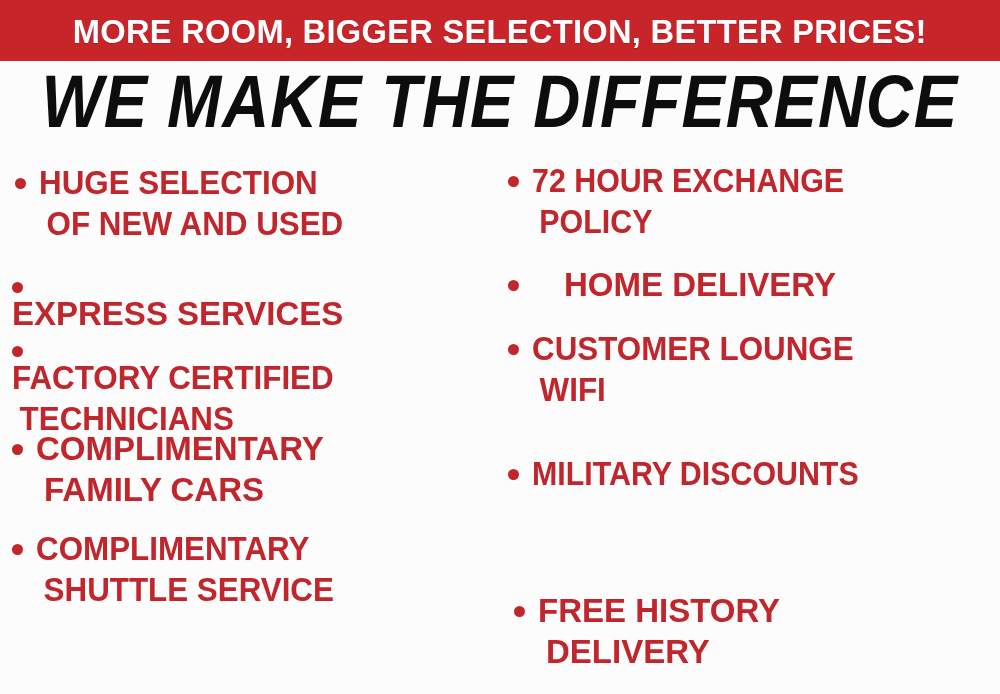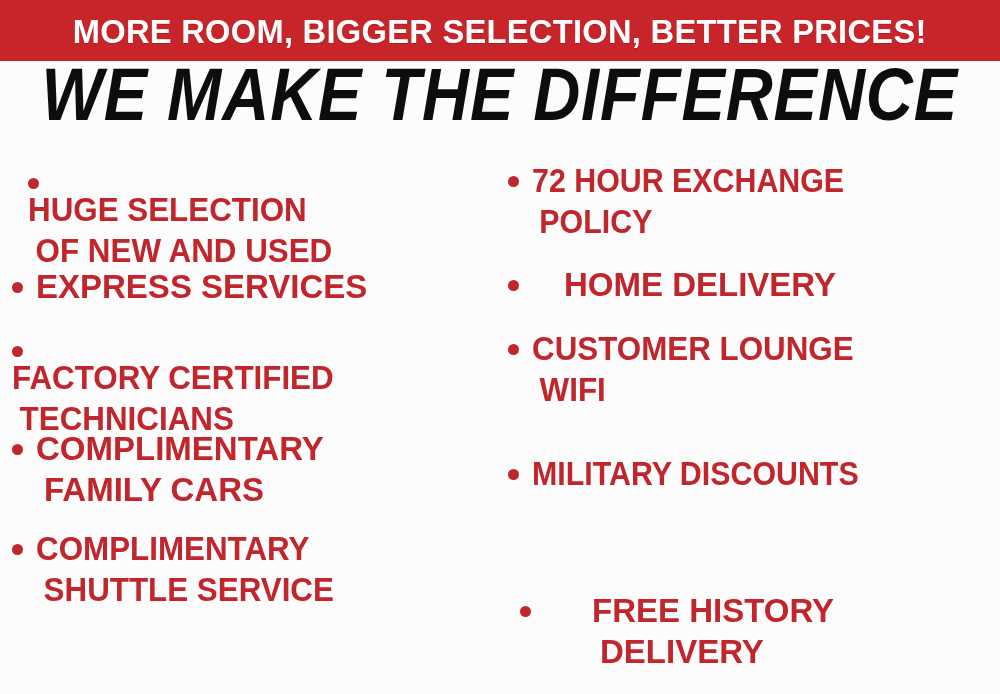--- a/index.html
+++ b/index.html
@@ -40,20 +40,21 @@
     text-shadow: 0 1px 0 rgba(120,18,22,0.35);
   }
 
   .headline-wrap {
     position: absolute;
     left: 0;
     top: 58px;
     width: 1000px;
     height: 88px;
     display: flex;
+    align-items: center;
     justify-content: center;
   }
   .headline {
     color: #0d0d0d;
     font-family: "Liberation Sans", sans-serif;
     font-weight: bold;
     font-style: italic;
     font-size: 74px;
     line-height: 74px;
     letter-spacing: 1px;
@@ -97,33 +98,33 @@
     font-weight: bold;
     font-size: 33px;
     line-height: 41px;
     letter-spacing: 0px;
     transform-origin: left top;
   }
   .btext .ln { display: block; white-space: nowrap; }
   .btext .ln + .ln { margin-left: 8px; }
 
   
-  .L0 { top: 10px;  left: 16px; flex-direction: column; }
-  .L1 { top: 114px; left: 0; }
+  .L0 { top: 10px;  left: 3px; }
+  .L1 { top: 114px; left: 0; flex-direction: column; }
   .L2 { top: 178px; left: 0; flex-direction: column; }
   .L3 { top: 276px; left: 0; }
   .L4 { top: 376px; left: 0; }
 
   
   .R0 { top: 8px;   left: 0; }
   .R1 { top: 112px; left: 0; gap: 32px; }
   .R2 { top: 176px; left: 0; }
   .R3 { top: 276px; left: 0; margin-top: 25px; }
   .R4 { top: 340px; left: 0; }
-  .R5 { top: 438px; left: 12px; gap: 48px; }
+  .R5 { top: 438px; left: 6px; }
 
   .sq-95  .btext { transform: scaleX(0.95); }
   .sq-92  .btext { transform: scaleX(0.92); }
   .sq-100 .btext { transform: scaleX(1.0); }
 </style>
 </head>
 <body>
 
 <div class="banner">
   <div class="banner-text">MORE ROOM, BIGGER SELECTION, BETTER PRICES!</div>

